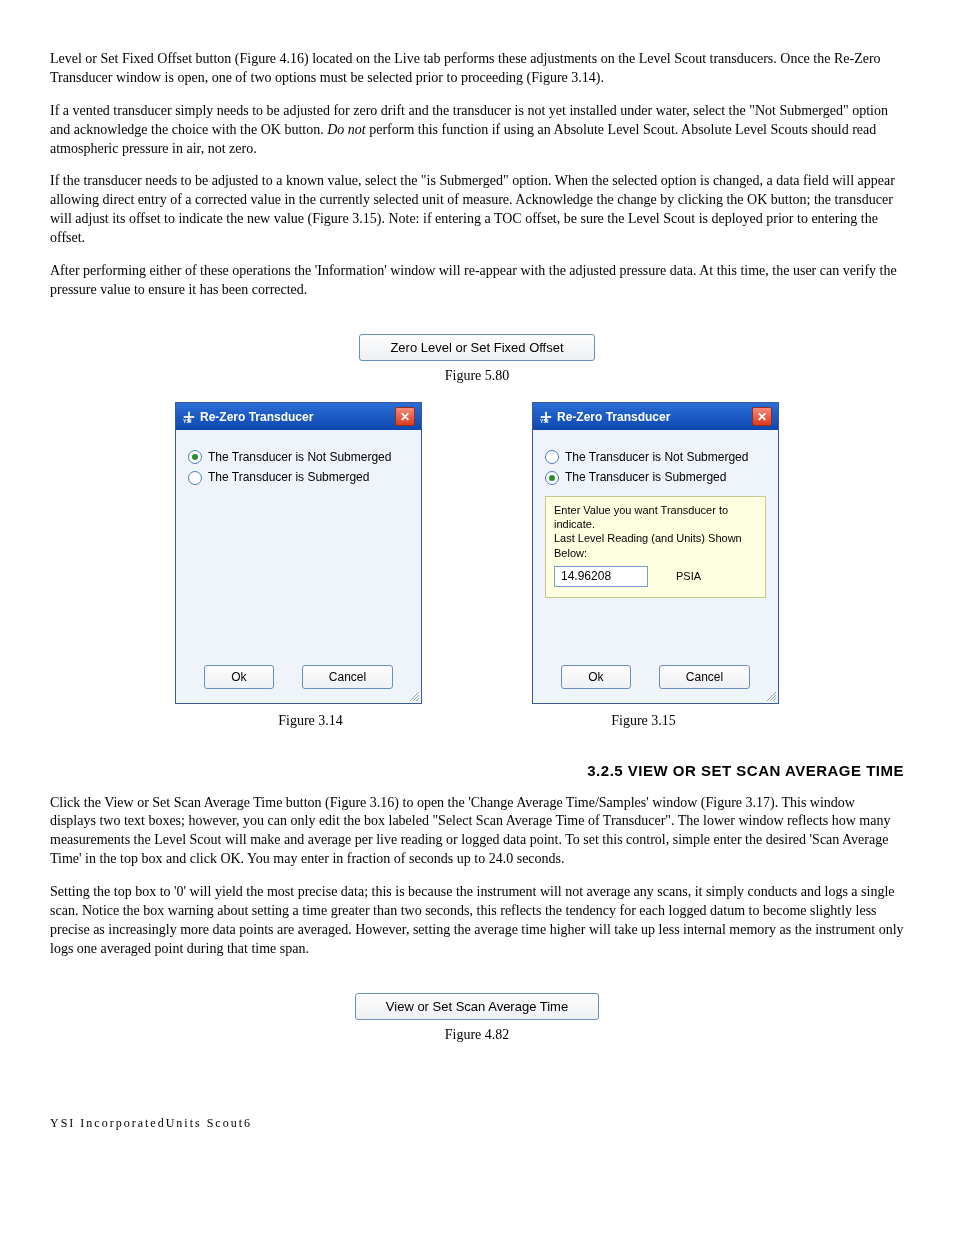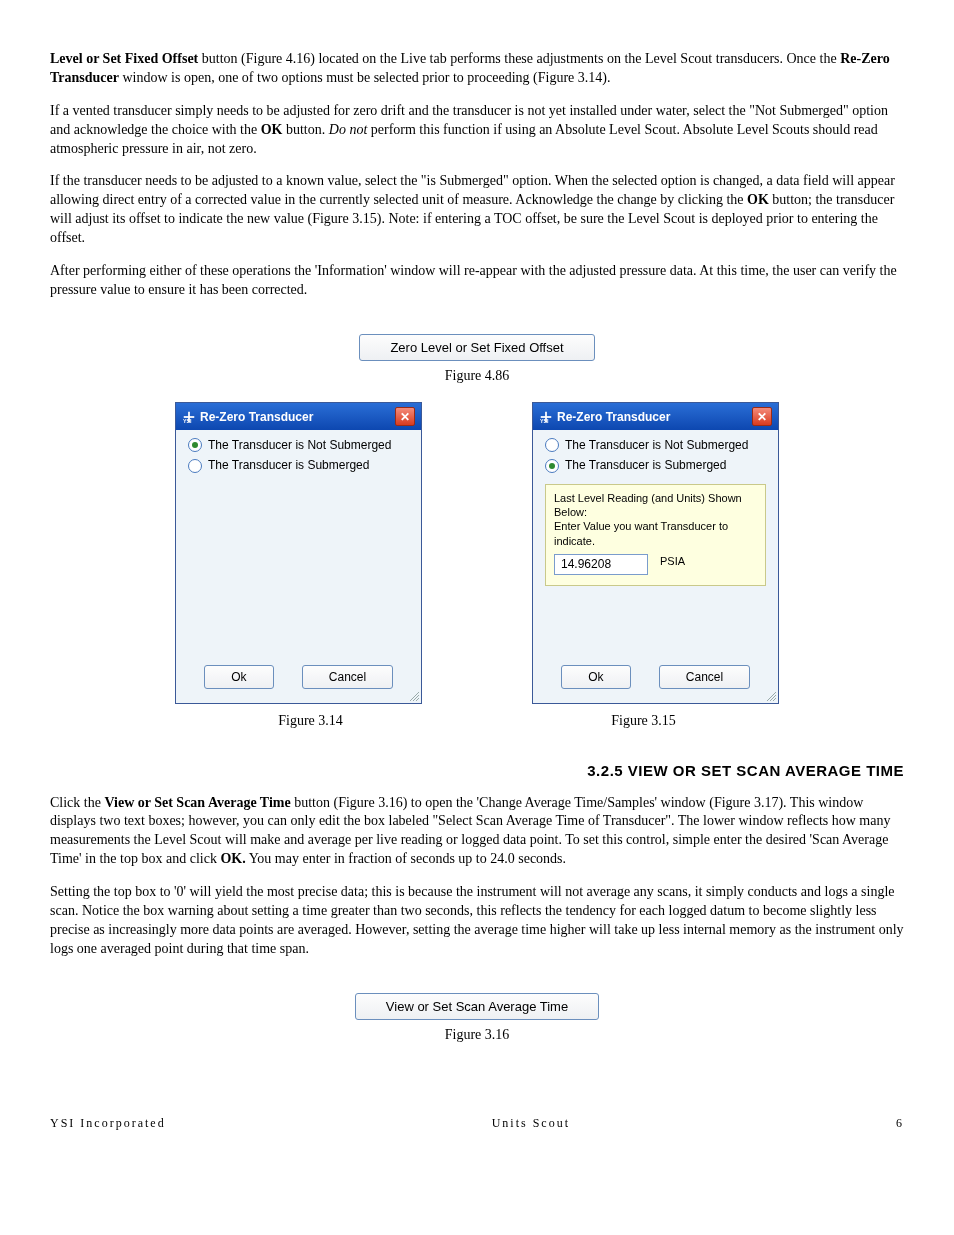--- a/index.html
+++ b/index.html
@@ -6,21 +6,21 @@
     font-family: Georgia, 'Times New Roman', serif;
     font-size: 14px;
     color: #000;
     margin: 0;
     padding: 50px;
     width: 854px;
     line-height: 1.35;
     background: #fff;
   }
   p { margin: 0 0 14px 0; }
-  .bold { font-weight: bold; }
+  .bold { font-weight: normal; }
   .italic { font-style: italic; }
   h2.section {
     font-family: Verdana, Arial, sans-serif;
     font-size: 15px;
     letter-spacing: 0.5px;
     font-weight: bold;
     margin: 30px 0 12px 0;
     text-align: right;
   }
   .centered { text-align: center; margin-top: 34px; }
@@ -85,21 +85,21 @@
     margin-left:auto;
     width:18px; height:17px;
     background: linear-gradient(#f48b7a,#d93b1f);
     border:1px solid #9b2b16;
     border-radius:2px;
     color:#fff;
     display:flex; align-items:center; justify-content:center;
     font-size:12px; font-weight:bold; line-height:1;
   }
   .dialog-body {
-    padding: 7px 12px 8px 12px;
+    padding: 19px 12px 8px 12px;
     flex:1;
     min-height: 235px;
     box-sizing:border-box;
   }
   .radio-row {
     display:flex; align-items:center; gap:6px;
     margin-bottom:4px;
     font-size:12px;
   }
   .radio {
@@ -114,21 +114,21 @@
   }
   .info-panel {
     background:#feffe0;
     border:1px solid #c9c98a;
     padding:6px 8px 10px 8px;
     margin-top:10px;
     font-size:11px;
     line-height:1.3;
   }
   .info-panel .value-row {
-    display:flex; align-items:flex-start; gap:12px; margin-top:6px;
+    display:flex; align-items:center; gap:28px; margin-top:6px;
   }
   .textbox {
     border:1px solid #7a9ccc;
     background:#fff;
     padding:2px 6px;
     font-family: Tahoma, Arial, sans-serif;
     font-size:12px;
     width:80px;
   }
   .dialog-buttons {
@@ -142,21 +142,21 @@
       linear-gradient(135deg, transparent 60%, #9aa 60%, #9aa 65%, transparent 65%),
       linear-gradient(135deg, transparent 72%, #9aa 72%, #9aa 77%, transparent 77%),
       linear-gradient(135deg, transparent 84%, #9aa 84%, #9aa 89%, transparent 89%);
   }
   .caption-row {
     display:flex; justify-content:center; gap:88px; margin:8px 0 28px 0;
   }
   .caption-row > div { width:245px; text-align:center; }
 
   .footer {
-    display:flex; justify-content:space-between;
+    display:flex; justify-content:flex-start;
     font-size:12px; letter-spacing:2px;
     margin-top: 70px;
     font-family: Georgia, serif;
   }
 </style>
 </head>
 <body>
 
 <p>
   <span class="bold">Level or Set Fixed Offset</span><span> button (Figure 4.16) located on the Live tab performs these adjustments on the Level Scout transducers. Once the </span><span class="bold">Re-Zero Transducer</span><span> window is open, one of two options must be selected prior to proceeding (Figure 3.14).</span>
@@ -168,21 +168,21 @@
 
 <p>
   <span>If the transducer needs to be adjusted to a known value, select the "is Submerged" option. When the selected option is changed, a data field will appear allowing direct entry of a corrected value in the currently selected unit of measure.  Acknowledge the change by clicking the </span><span class="bold">OK</span><span> button; the transducer will adjust its offset to indicate the new value (Figure 3.15). Note: if entering a TOC offset, be sure the Level Scout is deployed prior to entering the offset.</span>
 </p>
 
 <p>After performing either of these operations the 'Information' window will re-appear with the adjusted pressure data.  At this time, the user can verify the pressure value to ensure it has been corrected.</p>
 
 <div class="centered">
   <span class="wide-button">Zero Level or Set Fixed Offset</span>
 </div>
-<div class="fig-caption">Figure 4.86</div>
+<div class="fig-caption">Figure 5.80</div>
 
 <div class="dialogs-row">
 
   <div class="dialog">
     <div class="titlebar">
       <span class="titlebar-icon">
         <svg viewBox="0 0 16 16" width="14" height="14">
             <rect x="2" y="7" width="12" height="2" fill="#fff"></rect>
             <rect x="7" y="2" width="2" height="12" fill="#fff"></rect>
             <text x="1" y="15" font-size="6" fill="#fff">YSI</text>
@@ -227,22 +227,22 @@
     <div class="dialog-body">
       <div class="radio-row">
         <span class="radio"></span>
         <span>The Transducer is Not Submerged</span>
       </div>
       <div class="radio-row">
         <span class="radio selected"></span>
         <span>The Transducer is Submerged</span>
       </div>
       <div class="info-panel">
+        <div>Enter Value you want Transducer to indicate.</div>
         <div>Last Level Reading (and Units) Shown Below:</div>
-        <div>Enter Value you want Transducer to indicate.</div>
         <div class="value-row">
           <span class="textbox">14.96208</span>
           <span>PSIA</span>
         </div>
       </div>
     </div>
     <div class="dialog-buttons">
       <span class="xp-button">Ok</span>
       <span class="xp-button">Cancel</span>
     </div>
@@ -259,19 +259,19 @@
 
 <p>
   <span>Click the </span><span class="bold">View or Set Scan Average Time</span><span> button (Figure 3.16) to open the 'Change Average Time/Samples' window (Figure 3.17). This window displays two text boxes; however, you can only edit the box labeled "Select Scan Average Time of Transducer".  The lower window reflects how many measurements the Level Scout will make and average per live reading or logged data point. To set this control, simple enter the desired 'Scan Average Time' in the top box and click </span><span class="bold">OK.</span><span>  You may enter in fraction of seconds up to 24.0 seconds.</span>
 </p>
 
 <p>Setting the top box to '0' will yield the most precise data; this is because the instrument will not average any scans, it simply conducts and logs a single scan.  Notice the box warning about setting a time greater than two seconds, this reflects the tendency for each logged datum to become slightly less precise as increasingly more data points are averaged.  However, setting the average time higher will take up less internal memory as the instrument only logs one averaged point during that time span.</p>
 
 <div class="centered">
   <span class="wide-button">View or Set Scan Average Time</span>
 </div>
-<div class="fig-caption">Figure 3.16</div>
+<div class="fig-caption">Figure 4.82</div>
 
 <div class="footer">
   <span>YSI Incorporated</span>
   <span>Units Scout</span>
   <span>6</span>
 </div>
 
 </body></html>

